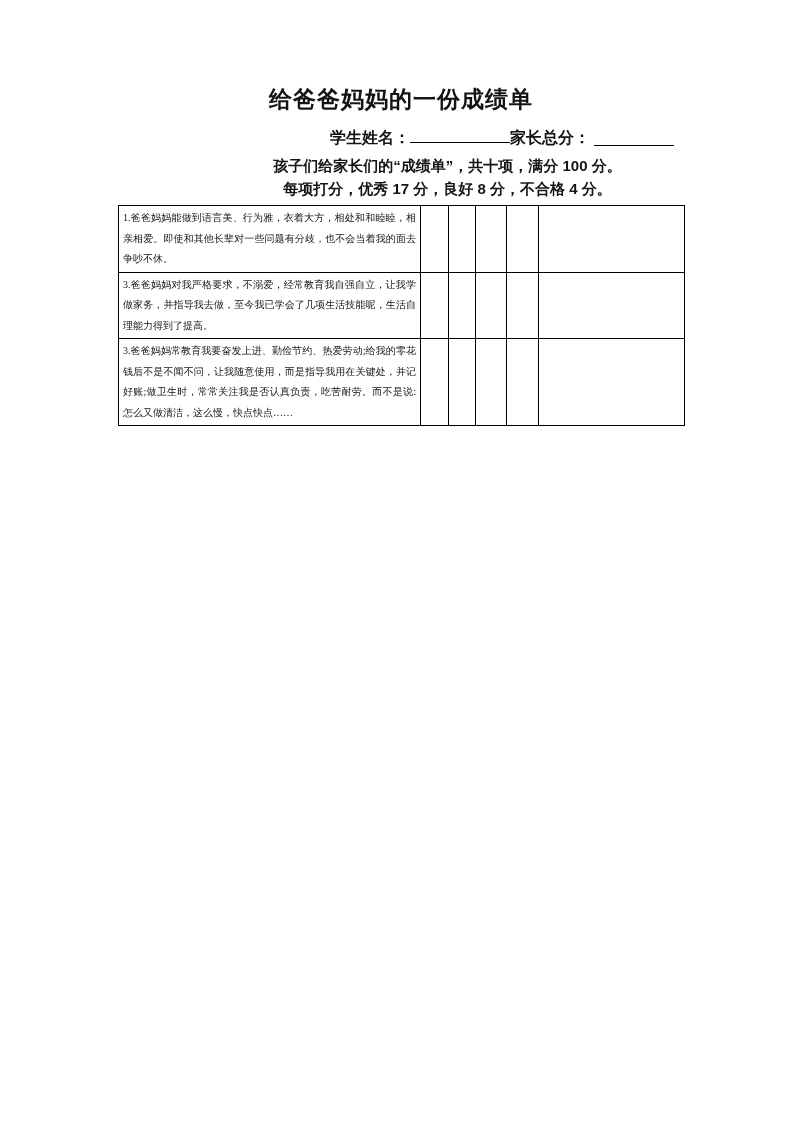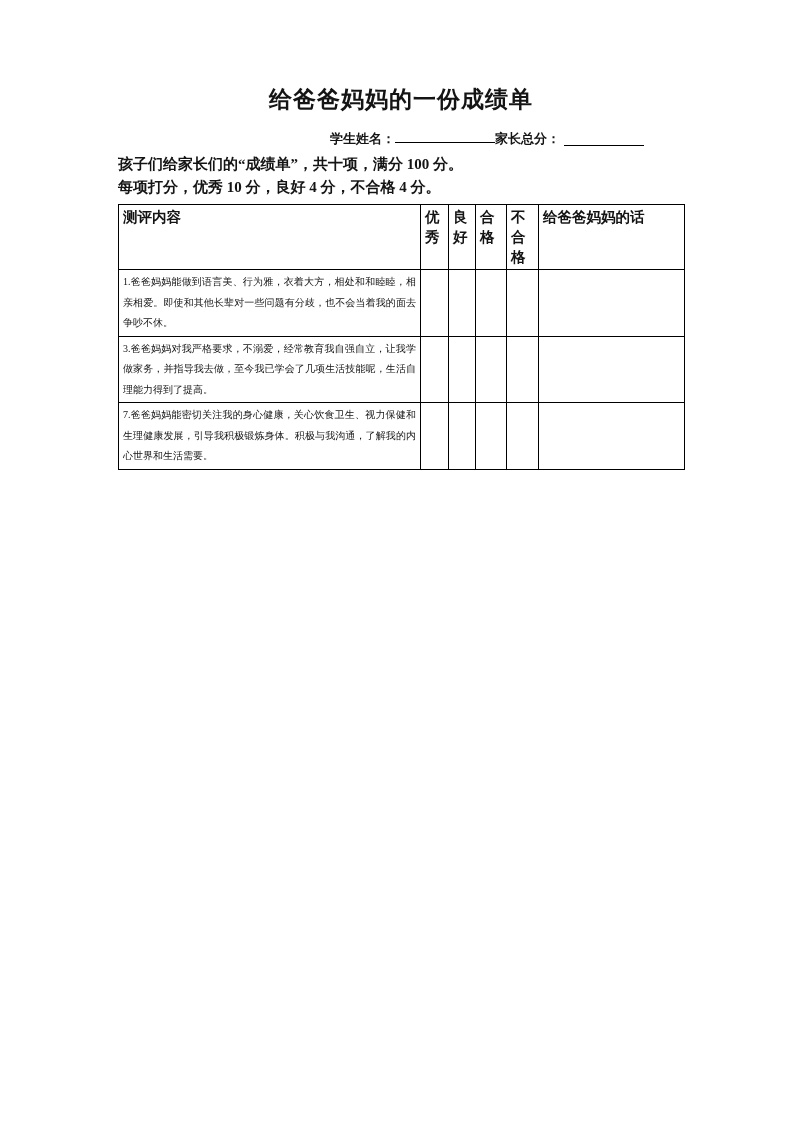--- a/index.html
+++ b/index.html
@@ -19,39 +19,40 @@
     font-family: "Liberation Sans", "DejaVu Sans", sans-serif;
     font-weight: bold;
     font-size: 23px;
     letter-spacing: 1px;
     margin: 0 0 13px 0;
   }
 
   .name-line {
     font-family: "Liberation Sans", "DejaVu Sans", sans-serif;
     font-weight: bold;
-    font-size: 13px;
+    font-size: 16px;
     margin: 0 0 5px 212px;
     white-space: nowrap;
   }
   .blank {
     display: inline-block;
     border-bottom: 1px solid #000;
     height: 15px;
     vertical-align: baseline;
   }
   .blank-name  { width: 100px; }
   .blank-score { width: 80px; margin-left: 4px; position: relative; top: 3px; }
 
   .intro {
-    font-family: Liberation Serif, serif;
+    font-family: Liberation Sans, sans-serif;
     font-weight: bold;
     font-size: 15px;
     line-height: 23px;
     margin: 0;
+    text-align: center;
   }
 
   table.eval {
     border-collapse: collapse;
     table-layout: fixed;
     width: 566px;
     margin-top: 5px;
   }
   table.eval th, table.eval td {
     border: 1px solid #000;
@@ -79,68 +80,60 @@
 
 <div class="page">
 
   <h1 class="doc-title">给爸爸妈妈的一份成绩单</h1>
 
   <div class="name-line">
     <span>学生姓名：</span><span class="blank blank-name"></span><span>家长总分：</span><span class="blank blank-score"></span>
   </div>
 
   <p class="intro">孩子们给家长们的“成绩单”，共十项，满分 100 分。</p>
-  <p class="intro">每项打分，优秀 10 分，良好 4 分，不合格 4 分。</p>
+  <p class="intro">每项打分，优秀 17 分，良好 8 分，不合格 4 分。</p>
 
   <table class="eval">
     <colgroup>
       <col style="width:302px">
       <col style="width:28px">
       <col style="width:27px">
       <col style="width:31px">
       <col style="width:32px">
       <col style="width:146px">
     </colgroup>
     <tbody>
-      <tr class="head">
-        <th>测评内容</th>
-        <th class="narrow">优秀</th>
-        <th class="narrow">良好</th>
-        <th class="narrow">合格</th>
-        <th class="narrow">不合格</th>
-        <th>给爸爸妈妈的话</th>
-      </tr>
 
       <tr>
         <td class="content"><span>1.爸爸妈妈能做到语言美、行为雅，衣着大方，相处和和睦睦，相亲相爱。即使和其他长辈对一些问题有分歧，也不会当着我的面去争吵不休。</span><span class="u"></span></td>
         <td></td>
         <td></td>
         <td></td>
         <td></td>
         <td></td>
       </tr>
 
       <tr>
         <td class="content"><span>3.爸爸妈妈对我严格要求，不溺爱，经常教育我自强自立，让我学做家务，并指导我去做，至今我已学会了几项生活技能呢，生活自理能力得到了提高。</span><span class="u"></span></td>
         <td></td>
         <td></td>
         <td></td>
         <td></td>
         <td></td>
       </tr>
 
-
-
-
-
       <tr>
-        <td class="content"><span>7.爸爸妈妈能密切关注我的身心健康，关心饮食卫生、视力保健和生理健康发展，引导我积极锻炼身体。积极与我沟通，了解我的内心世界和生活需要。</span><span class="u"></span></td>
+        <td class="content"><span>3.爸爸妈妈常教育我要奋发上进、勤俭节约、热爱劳动;给我的零花钱后不是不闻不问，让我随意使用，而是指导我用在关键处，并记好账;做卫生时，常常关注我是否认真负责，吃苦耐劳。而不是说:怎么又做清洁，这么慢，快点快点……</span><span class="u"></span></td>
         <td></td>
         <td></td>
         <td></td>
         <td></td>
         <td></td>
       </tr>
 
+
+
+
+
     </tbody>
   </table>
 
 </div>
 
 </body></html>

